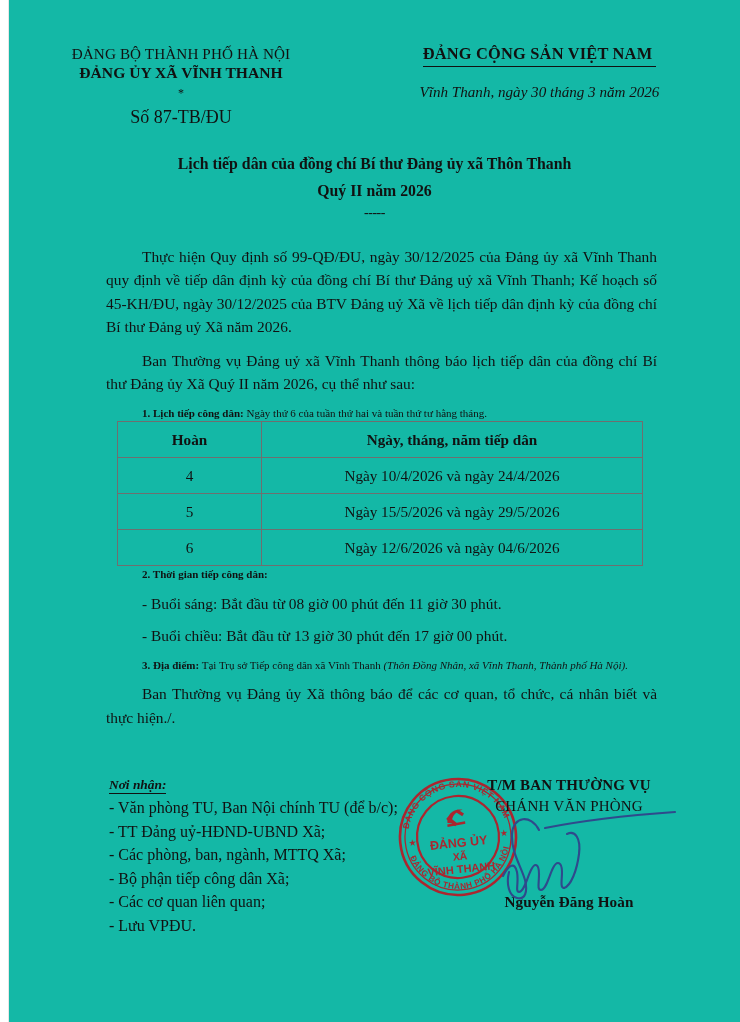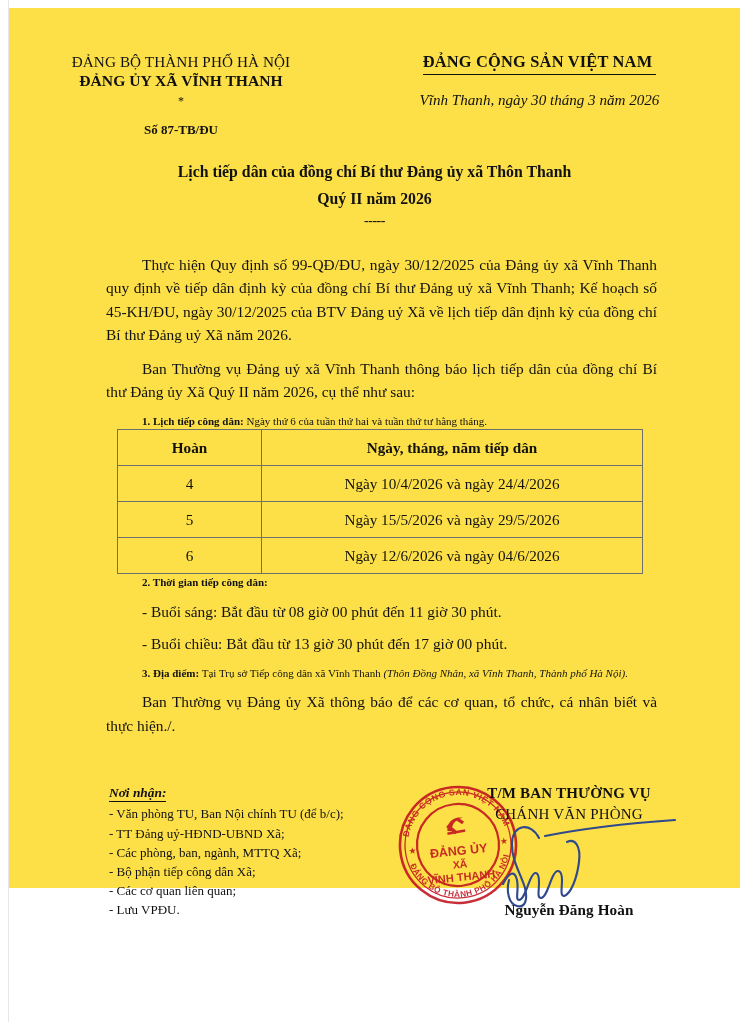--- a/index.html
+++ b/index.html
@@ -19,24 +19,24 @@
     position: absolute;
     left: 8px;
     top: 0;
     width: 1px;
     height: 1022px;
     background: #e6e6e6;
   }
   .sheet {
     position: absolute;
     left: 9px;
-    top: 8px;
+    top: 0;
     width: 731px;
-    height: 880px;
-    background: #fde047;
+    height: 1022px;
+    background: #14b8a6;
   }
 
   
   .header {
     position: absolute;
     top: 44px;
     left: 0;
     width: 731px;
     display: flex;
   }
@@ -62,24 +62,23 @@
     font-weight: bold;
     line-height: 1.25;
     white-space: nowrap;
   }
   .org-star {
     font-size: 12px;
     line-height: 1.55;
     margin-top: 1px;
   }
   .doc-number {
-    font-size: 13px;
+    font-size: 18px;
     line-height: 1.4;
-    margin-top: 10px;
-    font-weight: bold;
+    margin-top: 2px;
   }
   .party-name {
     font-size: 16.4px;
     font-weight: bold;
     letter-spacing: .2px;
     white-space: nowrap;
     display: inline-block;
     border-bottom: 1.6px solid #111;
     padding: 0 4px 2px 0;
   }
@@ -208,21 +207,21 @@
     border-bottom: 1.1px solid #111;
     line-height: 1.3;
     padding-bottom: 0px;
   }
   .recipients ul {
     margin: 2px 0 0 0;
     padding: 0;
     list-style: none;
   }
   .recipients li {
-    font-size: 13px;
+    font-size: 16px;
     line-height: 1.47;
     white-space: nowrap;
   }
 
   .signature {
     position: absolute;
     left: 400px;
     top: 0;
     width: 320px;
     text-align: center;

